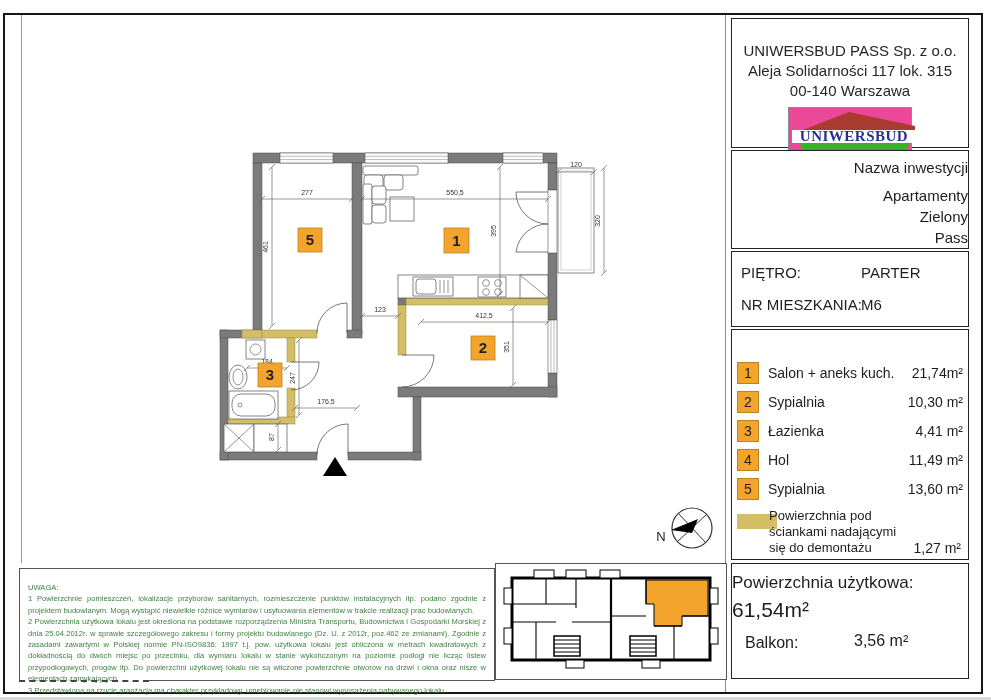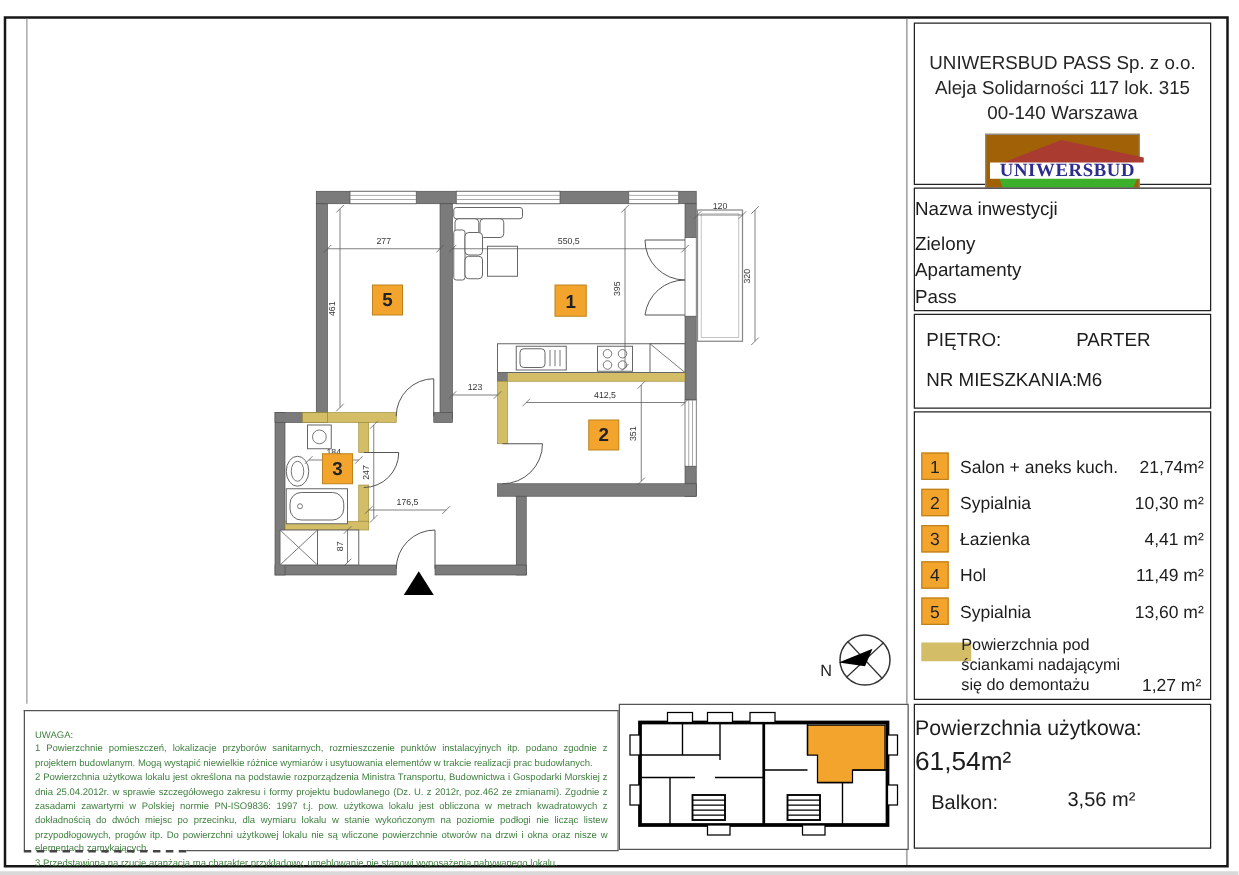--- a/index.html
+++ b/index.html
@@ -12,22 +12,22 @@
   .page{position:relative;width:991px;height:700px;background:#fff;overflow:hidden}
   .outer-border{position:absolute;left:3px;top:13px;width:980px;height:681px;border:2px solid #161616}
   .frame-left{position:absolute;left:21px;top:15px;height:548px;border-left:1px solid #9a9a9a}
   .frame-right{position:absolute;left:725px;top:15px;height:677px;border-left:1px solid #8a8a8a}
   .bottom-edge{position:absolute;left:0;top:697px;width:991px;height:3px;background:#d9d9d9}
 
   
   .tb{position:absolute;left:731px;width:238px;background:#fff;border:1px solid #222}
   .tb-a{top:18px;height:130px;text-align:center;padding-top:22px}
   .company-line{font-size:15px;line-height:20px;color:#262626}
-  .logo-box{width:124px;height:52px;border:1px solid #8a8a8a;margin:6px auto 0;background:#a16207}
-  .tb-b{top:150px;height:99px;text-align:left}
+  .logo-box{width:124px;height:52px;border:1px solid #8a8a8a;margin:6px auto 0;background:#ec4899}
+  .tb-b{top:150px;height:99px;text-align:right}
   .inv-label{font-size:15px;margin-top:8px}
   .inv-name{font-size:15px;line-height:21px;margin-top:9px}
   .tb-c{top:251px;height:76px;font-size:15px}
   .kv{position:absolute;left:9px}
   .kv-val{position:absolute;left:129px}
   .tb-d{top:329px;height:231px}
   .d-title{text-align:center;font-size:15.5px;margin-top:7px}
   .d-row{position:absolute;left:5px;right:5px;height:23px;display:flex;align-items:center}
   .chip{width:22px;height:22px;background:var(--accent-orange);border:1px solid #bd821c;
         display:flex;align-items:center;justify-content:center;font-size:14px;color:#222;flex:0 0 auto}
@@ -271,22 +271,22 @@
         <polygon points="8,28 124,27 116,46 14,44" fill="var(--logo-green)"></polygon>
         <rect x="3" y="22" width="124" height="13" fill="#fff"></rect>
         <text class="logo-serif" x="65" y="33">UNIWERSBUD</text>
       </svg>
     </div>
   </div>
 
   <div class="tb tb-b">
     <div class="inv-label">Nazwa inwestycji</div>
     <div class="inv-name">
+      <div>Apartamenty</div>
       <div>Zielony</div>
-      <div>Apartamenty</div>
       <div>Pass</div>
     </div>
   </div>
 
   <div class="tb tb-c">
     <span class="kv" style="top:12px">PIĘTRO:</span>
     <span class="kv-val" style="top:12px">PARTER</span>
     <span class="kv" style="top:44px">NR MIESZKANIA:</span>
     <span class="kv-val" style="top:44px">M6</span>
   </div>

